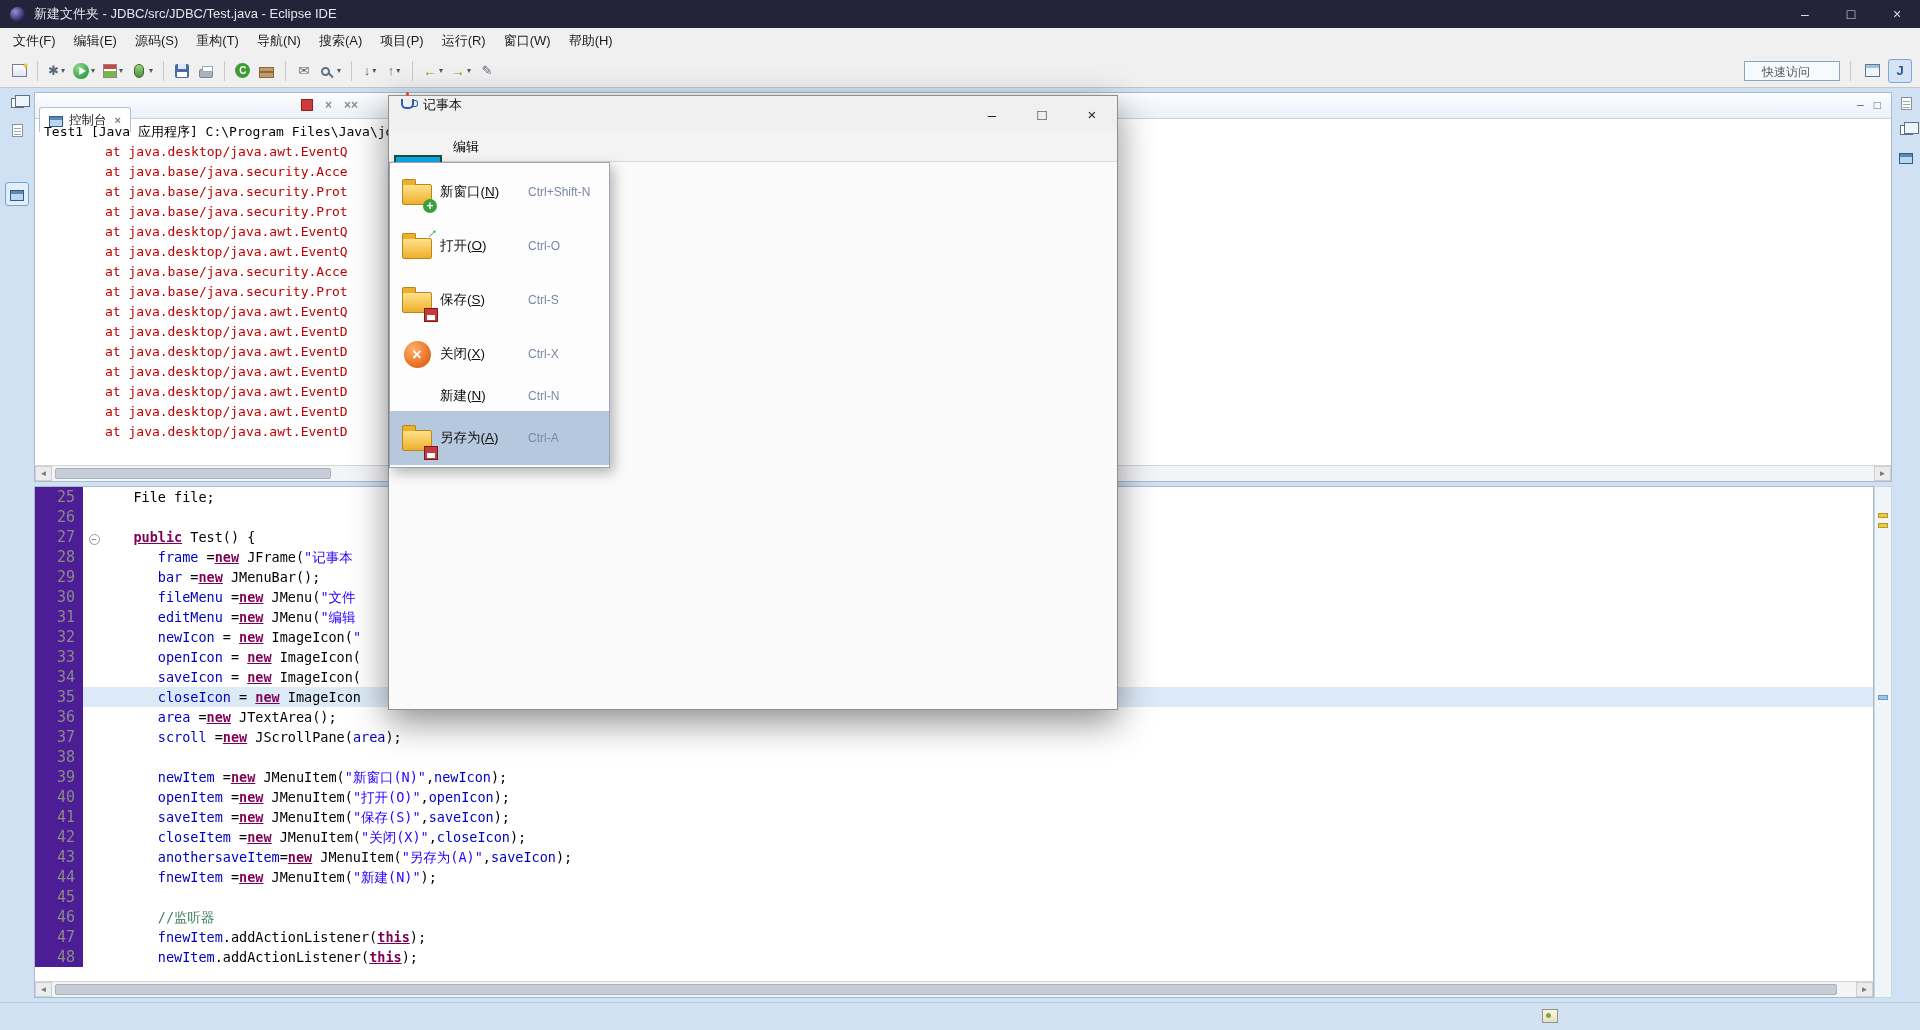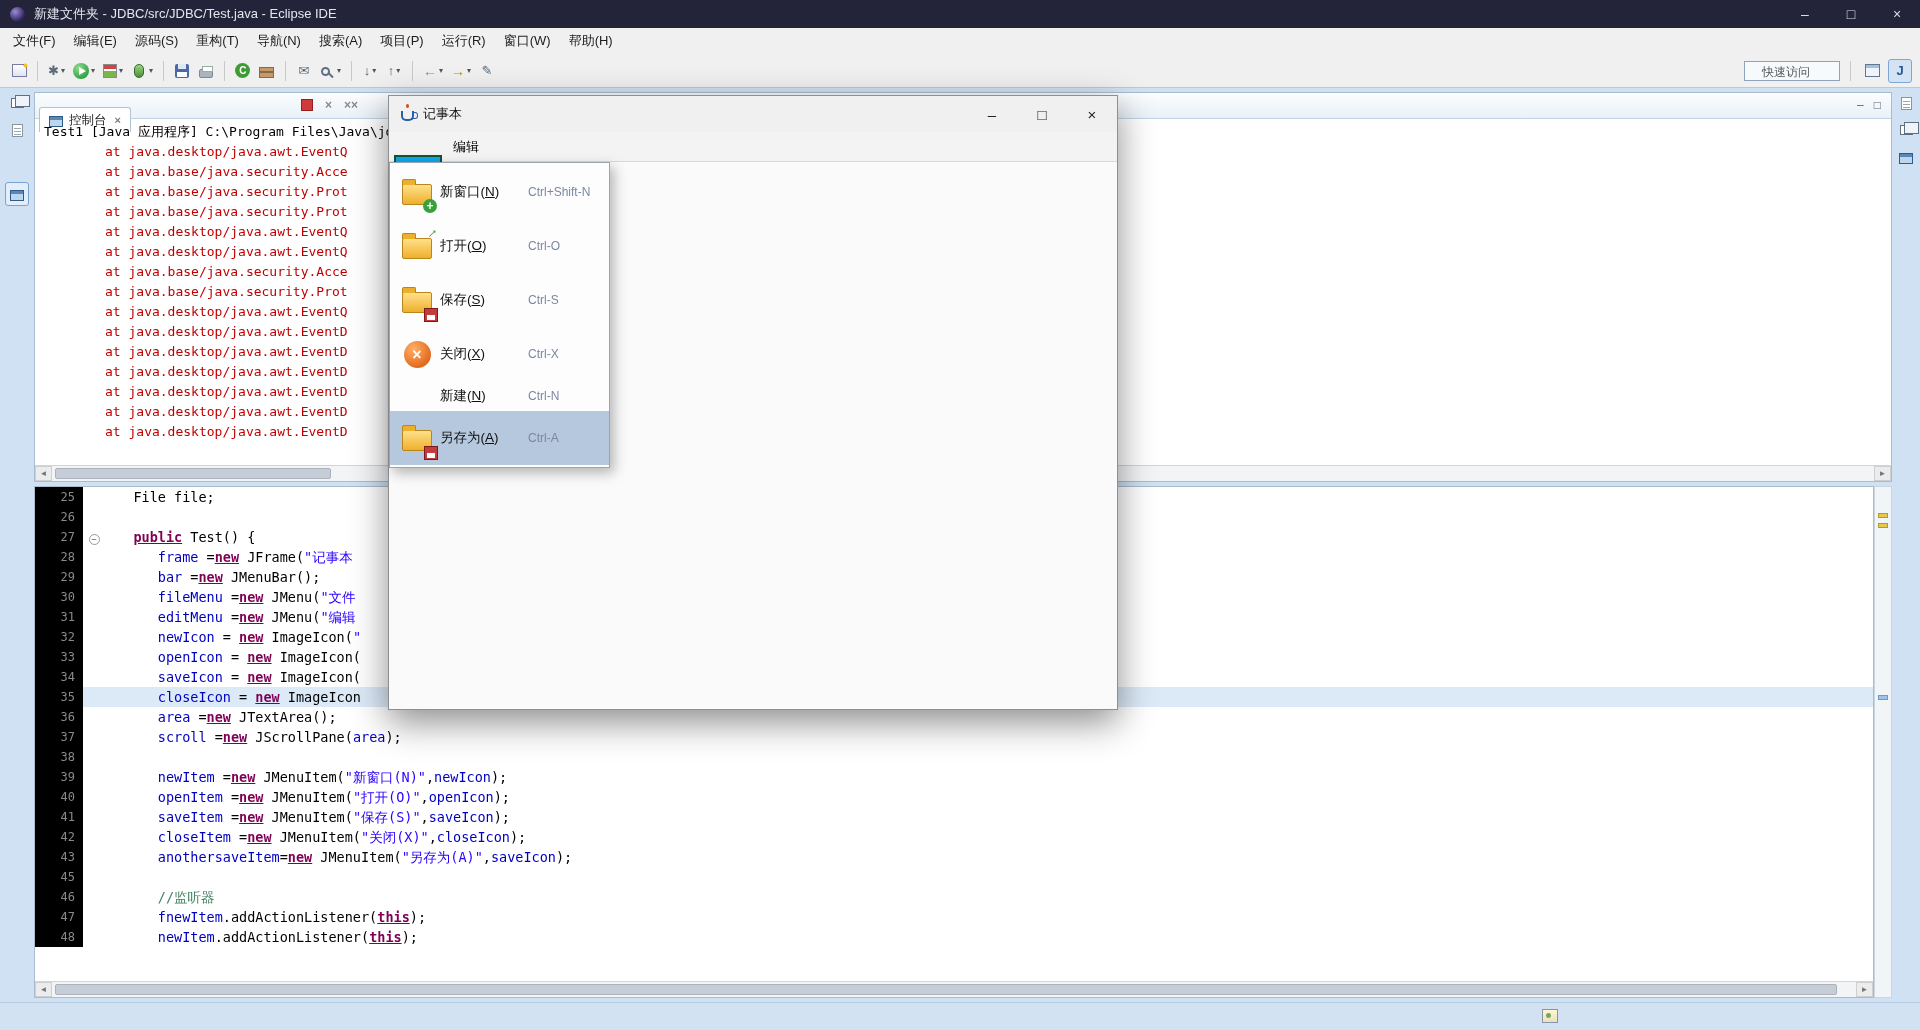--- a/index.html
+++ b/index.html
@@ -110,21 +110,21 @@
   .hs-thumb { position:absolute; top:2px; height:11px; background:#c7cdd6; border:1px solid #aab2be; border-radius:2px; }
 
   
   #editor-view { position:absolute; left:34px; top:486px; width:1840px; height:512px;
     background:#fff; border:1px solid #a9bccf; }
   #editor-lines { position:absolute; left:0; top:0; width:100%; height:496px; overflow:hidden; }
   .erow { display:flex; height:20px; font-family:"DejaVu Sans Mono","Liberation Mono",monospace;
     font-size:13.5px; line-height:20px; }
   .erow.cur { background:#dceaf8; }
   .lnum { width:48px; flex:none; text-align:right; padding-right:8px; color:#8a8a8a;
-    font-size:12px; background:#000000; }
+    font-size:15px; background:#4c1d95; }
   .fold { width:22px; flex:none; text-align:center; }
   .foldm { display:inline-block; width:11px; height:11px; border:1px solid #9a9a9a; border-radius:50%;
     background:#fff; color:#666; font-size:9px; line-height:9px; margin-top:4px; }
   .code { white-space:pre; padding-left:4px; }
   .tk-p { color:#000000; }
   .tk-k { color:#7f0055; font-weight:bold;text-decoration:underline; }
   .tk-f { color:#0000c0; }
   .tk-s { color:#2a00ff; }
   .tk-c { color:#3f7f5f; }
 
@@ -136,21 +136,21 @@
   #statusbar { position:absolute; left:0; top:1002px; width:1920px; height:28px;
     background:#d2e2f2; border-top:1px solid #b9cde0; }
   .tray-ic { position:absolute; left:1542px; top:6px; width:16px; height:14px;
     border:1px solid #8a94a8; background:linear-gradient(#fdf6d8,#e8e2b8); }
   .tray-ic::after { content:""; position:absolute; left:3px; top:3px; width:5px; height:5px;
     border-radius:50%; background:#7aa45a; }
 
   
   #notepad { position:absolute; left:388px; top:95px; width:730px; height:615px;
     background:#f0f0f0; border:1px solid #8f8f8f; box-shadow:0 12px 34px rgba(0,0,0,0.45); z-index:100; }
-  .np-titlebar { height:36px; display:flex; align-items:center; background:#f0f0f0; padding-left:12px; }
+  .np-titlebar { height:36px; display:flex; background:#f0f0f0; padding-left:12px; }
   .np-java-icon { width:13px; height:10px; border:2px solid #2a5db0; border-top:none;
     border-radius:0 0 5px 5px; position:relative; margin-right:9px; margin-top:3px; }
   .np-java-icon::before { content:""; position:absolute; right:-6px; top:1px; width:4px; height:5px;
     border:1.5px solid #2a5db0; border-left:none; border-radius:0 3px 3px 0; }
   .np-java-icon::after { content:""; position:absolute; left:3px; top:-7px; width:3px; height:4px;
     border-radius:50%; background:#d44a1a; }
   .np-title { font-size:13px; color:#111; }
   .np-controls { margin-left:auto; display:flex; height:100%; }
   .np-wbtn { width:50px; height:100%; display:flex; align-items:center; justify-content:center;
     font-size:15px; color:#222; }
@@ -445,20 +445,25 @@
       </div>
       <div class="erow">
         <span class="lnum">42</span>
         <span class="fold"></span>
         <span class="code"><span class="tk-p">      </span><span class="tk-f">closeItem</span><span class="tk-p"> =</span><span class="tk-k">new</span><span class="tk-p"> JMenuItem(</span><span class="tk-s">"关闭(X)"</span><span class="tk-p">,</span><span class="tk-f">closeIcon</span><span class="tk-p">);</span></span>
       </div>
       <div class="erow">
         <span class="lnum">43</span>
         <span class="fold"></span>
         <span class="code"><span class="tk-p">      </span><span class="tk-f">anothersaveItem</span><span class="tk-p">=</span><span class="tk-k">new</span><span class="tk-p"> JMenuItem(</span><span class="tk-s">"另存为(A)"</span><span class="tk-p">,</span><span class="tk-f">saveIcon</span><span class="tk-p">);</span></span>
+      </div>
+      <div class="erow">
+        <span class="lnum">44</span>
+        <span class="fold"></span>
+        <span class="code"><span class="tk-p">      </span><span class="tk-f">fnewItem</span><span class="tk-p"> =</span><span class="tk-k">new</span><span class="tk-p"> JMenuItem(</span><span class="tk-s">"新建(N)"</span><span class="tk-p">);</span></span>
       </div>
       <div class="erow">
         <span class="lnum">45</span>
         <span class="fold"></span>
         <span class="code"></span>
       </div>
       <div class="erow">
         <span class="lnum">46</span>
         <span class="fold"></span>
         <span class="code"><span class="tk-p">      </span><span class="tk-c">//监听器</span></span>

